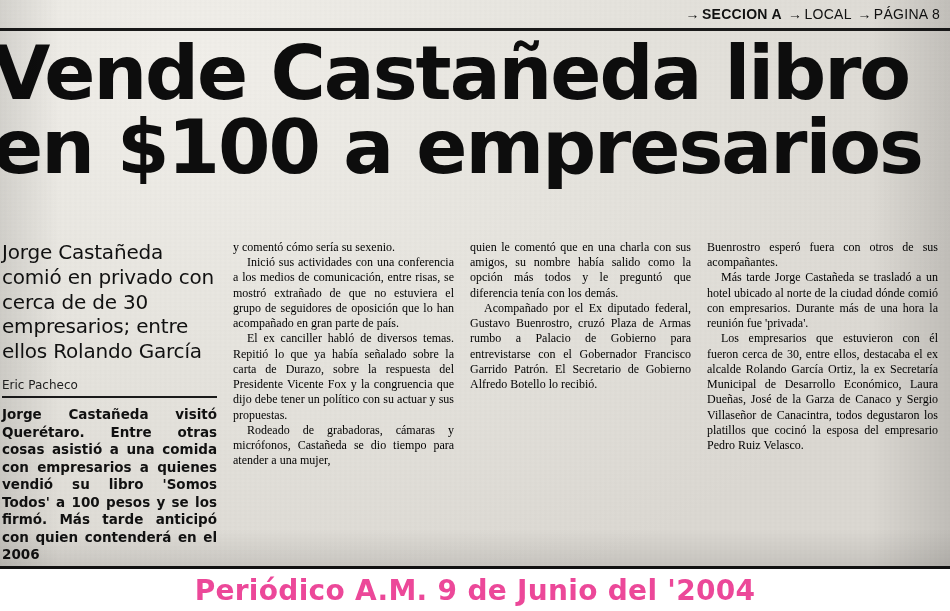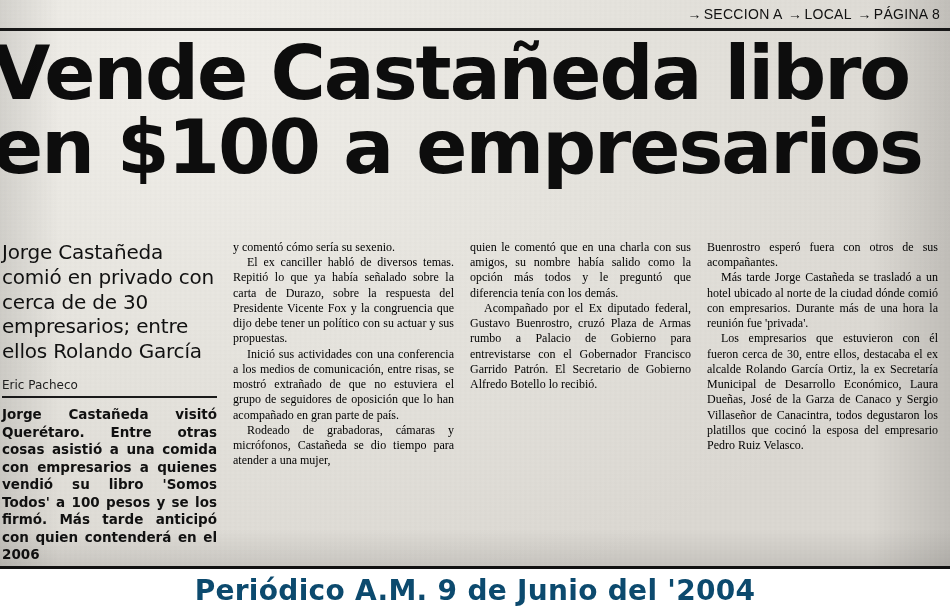--- a/index.html
+++ b/index.html
@@ -37,21 +37,21 @@
     position: absolute;
     top: 6px;
     right: 10px;
     font-family: "Liberation Sans", sans-serif;
     font-size: 14px;
     letter-spacing: .3px;
     color: #111;
     white-space: nowrap;
   }
   .section-line .bold {
-    font-weight: normal;
+    font-weight: bold;
     margin-top: 43px;
   }
   .section-line .arrow {
     font-weight: bold;
     padding: 0 2px;
   }
   .rule-top {
     position: absolute;
     left: 0;
     right: 0;
@@ -151,21 +151,21 @@
     background: #ffffff;
     border-top: 3px solid #111;
     display: flex;
     align-items: center;
     justify-content: center;
   }
   .caption-text {
     font-family: "DejaVu Sans", sans-serif;
     font-weight: bold;
     font-size: 28px;
-    color: #0c4a6e;
+    color: #ec4899;
     letter-spacing: .3px;
     white-space: nowrap;
   }
   
   .shade-left {
     position: absolute;
     left: 0; top: 0; bottom: 0; width: 60px;
     background: linear-gradient(90deg, rgba(0,0,0,.10), rgba(0,0,0,0));
     pointer-events: none;
   }
@@ -206,22 +206,22 @@
 
     <div class="col c0">
       <div class="lede">Jorge Castañeda comió en privado con cerca de de 30 empresarios; entre ellos Rolando García</div>
       <div class="byline">Eric Pacheco</div>
       <div class="byline-rule"></div>
       <div class="subdeck">Jorge Castañeda visitó Querétaro. Entre otras cosas asistió a una comida con empresarios a quienes vendió su libro 'Somos Todos' a 100 pesos y se los firmó. Más tarde anticipó con quien contenderá en el 2006</div>
     </div>
 
     <div class="col c1 body">
       <p class="first">y comentó cómo sería su sexenio.</p>
+      <p>Inició sus actividades con una conferencia a los medios de comunicación, entre risas, se mostró extrañado de que no estuviera el grupo de seguidores de oposición que lo han acompañado en gran parte de país.</p>
       <p>El ex canciller habló de diversos temas. Repitió lo que ya había señalado sobre la carta de Durazo, sobre la respuesta del Presidente Vicente Fox y la congruencia que dijo debe tener un político con su actuar y sus propuestas.</p>
-      <p>Inició sus actividades con una conferencia a los medios de comunicación, entre risas, se mostró extrañado de que no estuviera el grupo de seguidores de oposición que lo han acompañado en gran parte de país.</p>
       <p>Rodeado de grabadoras, cámaras y micrófonos, Castañeda se dio tiempo para atender a una mujer,</p>
     </div>
 
     <div class="col c2 body">
       <p class="first">quien le comentó que en una charla con sus amigos, su nombre había salido como la opción más todos y le preguntó que diferencia tenía con los demás.</p>
       <p>Acompañado por el Ex diputado federal, Gustavo Buenrostro, cruzó Plaza de Armas rumbo a Palacio de Gobierno para entrevistarse con el Gobernador Francisco Garrido Patrón. El Secretario de Gobierno Alfredo Botello lo recibió.</p>
     </div>
 
     <div class="col c3 body">
       <p class="first">Buenrostro esperó fuera con otros de sus acompañantes.</p>

